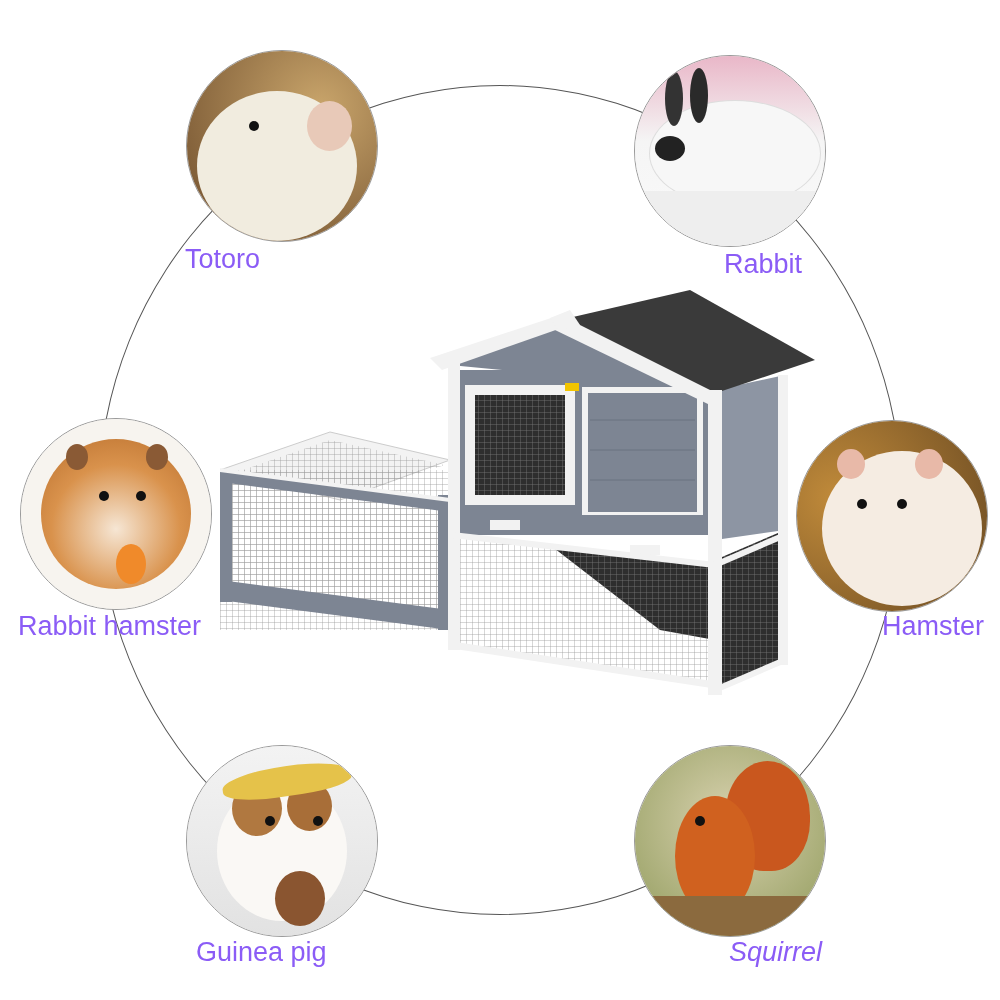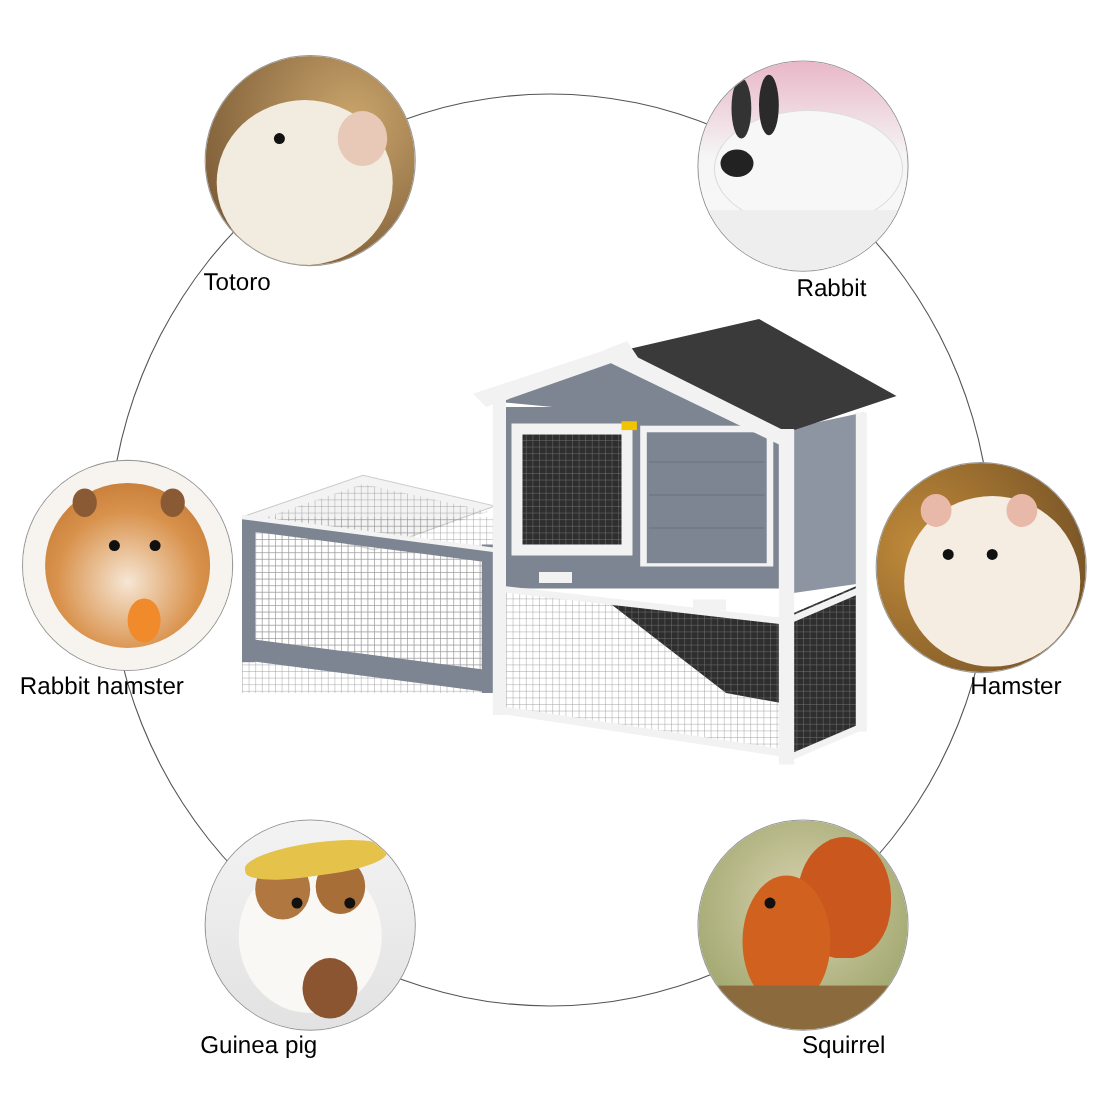--- a/index.html
+++ b/index.html
@@ -3,21 +3,21 @@
 <meta charset="utf-8">
 <style>
   html,body{margin:0;padding:0;background:#ffffff;}
   body{width:1000px;height:1000px;position:relative;overflow:hidden;font-family:"Liberation Sans",sans-serif;}
   .ring{position:absolute;left:98px;top:85px;width:804px;height:830px;border:1.5px solid #555;border-radius:50%;box-sizing:border-box;}
   .photo{position:absolute;width:192px;height:192px;border-radius:50%;border:1.5px solid #999;box-sizing:border-box;overflow:hidden;background:#eee;}
   .photo .bg{position:absolute;inset:0;}
   .photo .body{position:absolute;border-radius:50%;}
   .photo .eye{position:absolute;width:10px;height:10px;border-radius:50%;background:#111;}
   .photo .ear{position:absolute;border-radius:50%;}
-  .label{position:absolute;font-size:22px;color:#000000;white-space:nowrap;}
+  .label{position:absolute;font-size:27px;color:#8b5cf6;white-space:nowrap;}
   
   .hutch{position:absolute;left:220px;top:280px;width:600px;height:420px;}
 </style>
 </head>
 <body>
 
 <div class="ring"></div>
 
 <div class="photo" style="left:186px;top:50px;">
   <div class="bg" style="background:radial-gradient(circle at 70% 30%,#c9a56b,#6b4a2a);"></div>
@@ -61,30 +61,30 @@
 <div class="photo" style="left:186px;top:745px;">
   <div class="bg" style="background:linear-gradient(#f3f3f3,#e2e2e2);"></div>
   <div class="body" style="left:30px;top:35px;width:130px;height:140px;background:#faf8f5;"></div>
   <div class="body" style="left:45px;top:35px;width:50px;height:55px;background:#b07840;"></div>
   <div class="body" style="left:100px;top:35px;width:45px;height:50px;background:#a86e38;"></div>
   <div class="body" style="left:35px;top:20px;width:130px;height:30px;background:#e5c24a;border-radius:50% 50% 40% 40%;transform:rotate(-8deg);"></div>
   <div class="eye" style="left:78px;top:70px;"></div>
   <div class="eye" style="left:126px;top:70px;"></div>
   <div class="body" style="left:88px;top:125px;width:50px;height:55px;background:#8a5530;"></div>
 </div>
-<div class="label" style="left:182px;top:937px;">Guinea pig</div>
+<div class="label" style="left:196px;top:937px;">Guinea pig</div>
 
 <div class="photo" style="left:634px;top:745px;">
   <div class="bg" style="background:radial-gradient(circle at 50% 40%,#d9d2b0,#8f9a5a);"></div>
   <div class="body" style="left:90px;top:15px;width:85px;height:110px;background:#c9571e;border-radius:50% 50% 45% 45%;"></div>
   <div class="body" style="left:40px;top:50px;width:80px;height:120px;background:#d0611f;"></div>
   <div class="eye" style="left:60px;top:70px;"></div>
   <div class="body" style="left:0;top:150px;width:192px;height:45px;border-radius:0;background:#8b6a3e;"></div>
 </div>
-<div class="label" style="left:729px;top:937px;">Squirrel</div>
+<div class="label" style="left:729px;top:937px;font-style:italic;">Squirrel</div>
 
 <svg class="hutch" viewBox="0 0 600 420">
   <defs>
     <pattern id="mesh" width="6" height="6" patternUnits="userSpaceOnUse">
       <path d="M0 0H6M0 0V6" stroke="#9a9a9a" stroke-width="0.8" fill="none"></path>
     </pattern>
     <pattern id="meshdark" width="6" height="6" patternUnits="userSpaceOnUse">
       <rect width="6" height="6" fill="#2e2e2e"></rect>
       <path d="M0 0H6M0 0V6" stroke="#777" stroke-width="0.8" fill="none"></path>
     </pattern>

